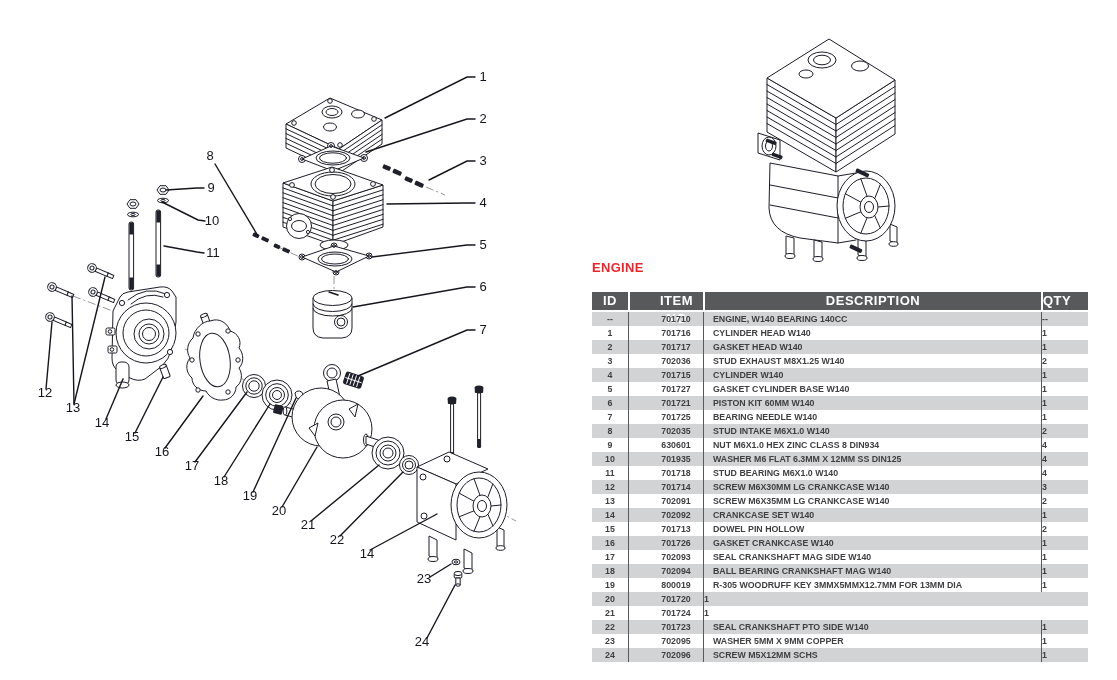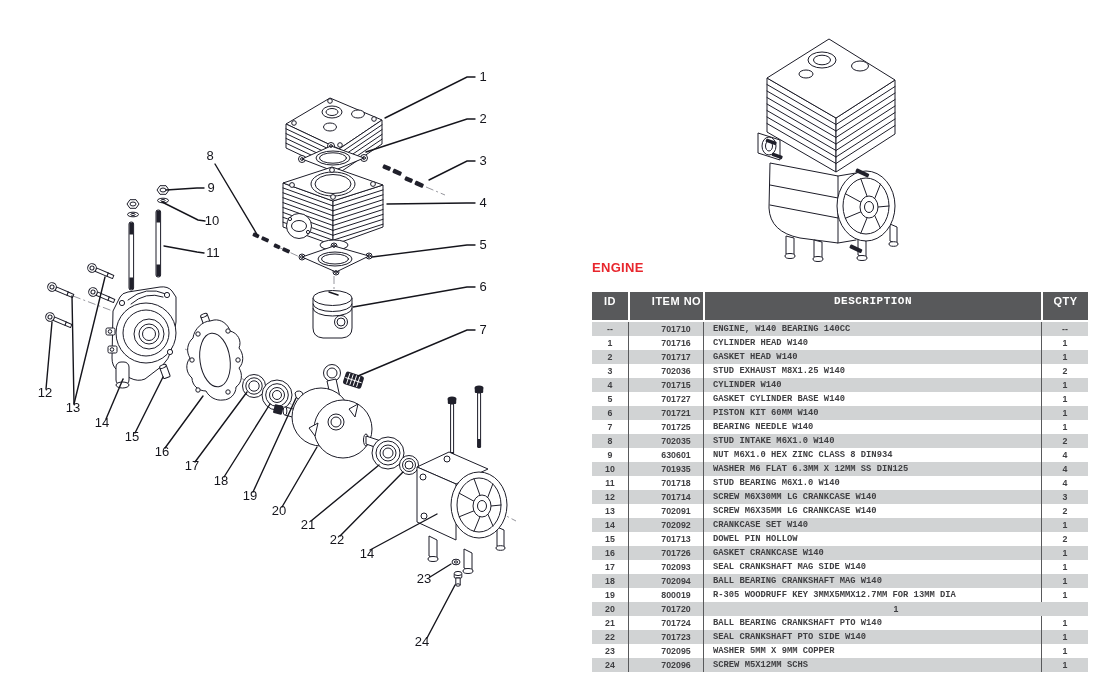--- a/index.html
+++ b/index.html
@@ -14,32 +14,32 @@
   .wh{stroke:#1c1c28;stroke-width:1;fill:#ffffff;stroke-linejoin:round;}
   .dk{fill:#20202b;stroke:none;}
   .ld{stroke:#15151c;stroke-width:1.4;fill:none;stroke-linecap:round;}
   .dash{stroke:#8a8a92;stroke-width:0.9;fill:none;stroke-dasharray:8 3 2 3;}
 
   #section-title{
     position:absolute;left:592px;top:260px;
     font-size:13px;font-weight:bold;color:#e8262d;letter-spacing:.3px;
   }
   #parts-table{position:absolute;left:592px;top:292px;width:496px;}
-  .thead{display:flex;background:#58595b;color:#fff;height:28px;line-height:18px;
-    font-size:11px;font-weight:bold;letter-spacing:.5px;margin-bottom:2px;}
+  .thead{display:flex;background:#58595b;color:#fff;height:18px;line-height:18px;
+    font-size:13px;font-weight:bold;letter-spacing:.5px;margin-bottom:2px;}
   .th{box-sizing:border-box;text-align:center;}
   .th + .th{border-left:2px solid #ffffff;}
   .tr{display:flex;height:14px;line-height:14px;font-size:8.8px;font-weight:bold;color:#3f3f42;}
   .tr.alt{background:#d1d3d4;}
   .td{box-sizing:border-box;overflow:hidden;white-space:nowrap;}
   .td + .td{border-left:1.4px solid #58595b;}
   .c-id{width:36px;text-align:center;}
   .c-item{width:75px;text-align:center;padding-left:20px;}
-  .c-desc{width:338px;text-align:left;padding-left:9px;font-family:Liberation Mono, monospace;}
-  .c-qty{flex:1;text-align:center;}
+  .c-desc{width:338px;text-align:left;padding-left:9px;}
+  .c-qty{flex:1;text-align:left;}
 </style>
 </head>
 <body>
 
 <svg id="drawing" width="1117" height="680" viewBox="0 0 1117 680" style="position:absolute;left:0;top:0;">
 
   <g>
     <line class="dash" x1="334" y1="100" x2="334" y2="298"></line>
     <line class="dash" x1="185" y1="349" x2="516" y2="521"></line>
     <line class="dash" x1="73" y1="296" x2="118" y2="313"></line>
@@ -610,21 +610,20 @@
         <div class="td c-qty">1</div>
       </div>
       <div class="tr alt">
         <div class="td c-id">20</div>
         <div class="td c-item">701720</div>
         <div class="td c-qty">1</div>
       </div>
       <div class="tr">
         <div class="td c-id">21</div>
         <div class="td c-item">701724</div>
-        <div class="td c-desc">BALL BEARING CRANKSHAFT PTO W140</div>
         <div class="td c-qty">1</div>
       </div>
       <div class="tr alt">
         <div class="td c-id">22</div>
         <div class="td c-item">701723</div>
         <div class="td c-desc">SEAL CRANKSHAFT PTO SIDE W140</div>
         <div class="td c-qty">1</div>
       </div>
       <div class="tr">
         <div class="td c-id">23</div>

